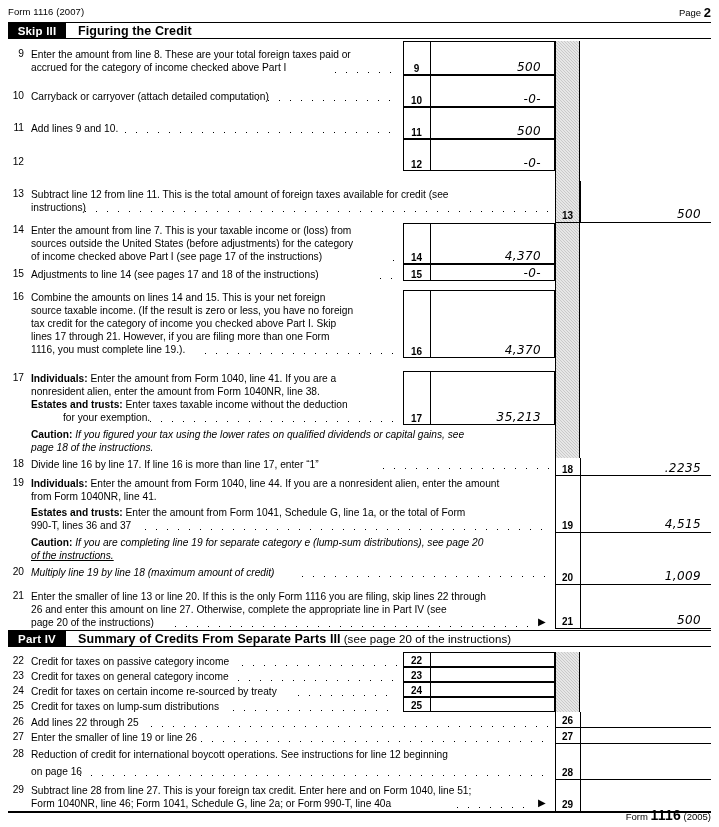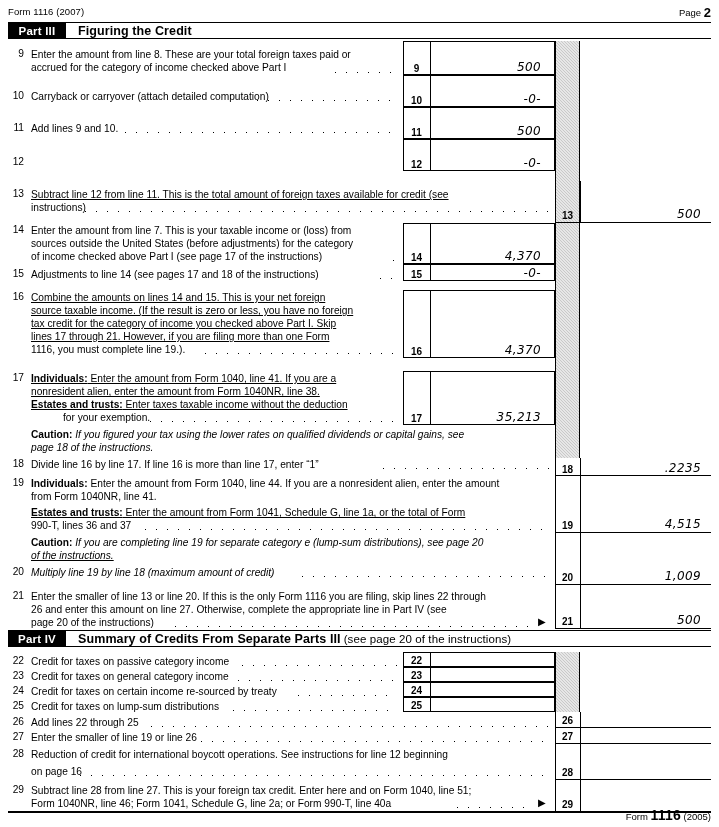--- a/index.html
+++ b/index.html
@@ -37,21 +37,21 @@
     letter-spacing: .2px;
   }
   .part-title {
     position: absolute; left: 70px; top: 0; height: 100%;
     display: flex; align-items: center;
     font-weight: bold; font-size: 12.5px; letter-spacing: .1px; white-space: nowrap;
   }
   .part-title .sub { font-weight: normal; font-size: 11.5px; margin-left: 3px; }
   .lnum { position: absolute; font-size: 10.2px; text-align: right; width: 16px; }
   .txt { position: absolute; font-size: 10.2px; line-height: 13.4px; }
-  .txt.just { text-align: justify; text-align-last: left; text-decoration: underline; }
+  .txt.just { text-align: justify; text-align-last: left; }
   .txt b { font-weight: bold; }
   .caut b { font-weight: bold; font-style: normal; }
   .caut { font-style: italic; }
 
   
   .dots {
     position: absolute; height: 11px; overflow: hidden;
     background-image: radial-gradient(circle, #000 0.7px, transparent 0.8px);
     background-size: 11px 11px;
     background-position: 0 5px;
@@ -103,21 +103,21 @@
 <body>
 
 <div id="page">
 
   <div class="topbar">
     <span class="form-id">Form 1116 (2007)</span>
     <span class="page-no"><span>Page</span> <b>2</b></span>
   </div>
 
   <div class="part-banner" style="top:22px;">
-    <div class="part-tag">Part III</div>
+    <div class="part-tag">Skip III</div>
     <div class="part-title">Figuring the Credit</div>
   </div>
 
   <div class="shade" style="left:555px; top:41px; width:25px; height:182px;"></div>
   <div class="shade" style="left:555px; top:223px; width:25px; height:235px;"></div>
 
   <div class="lnum" style="left:8px; top:48px;">9</div>
   <div class="txt" style="left:31px; top:48px; width:340px;">Enter the amount from line 8. These are your total foreign taxes paid or accrued for the category of income checked above Part I</div>
   <div class="dots" style="left:330px; top:62px; width:68px;"></div>
   <div class="box" style="left:403px; top:41px; width:152px; height:34px;"></div>

